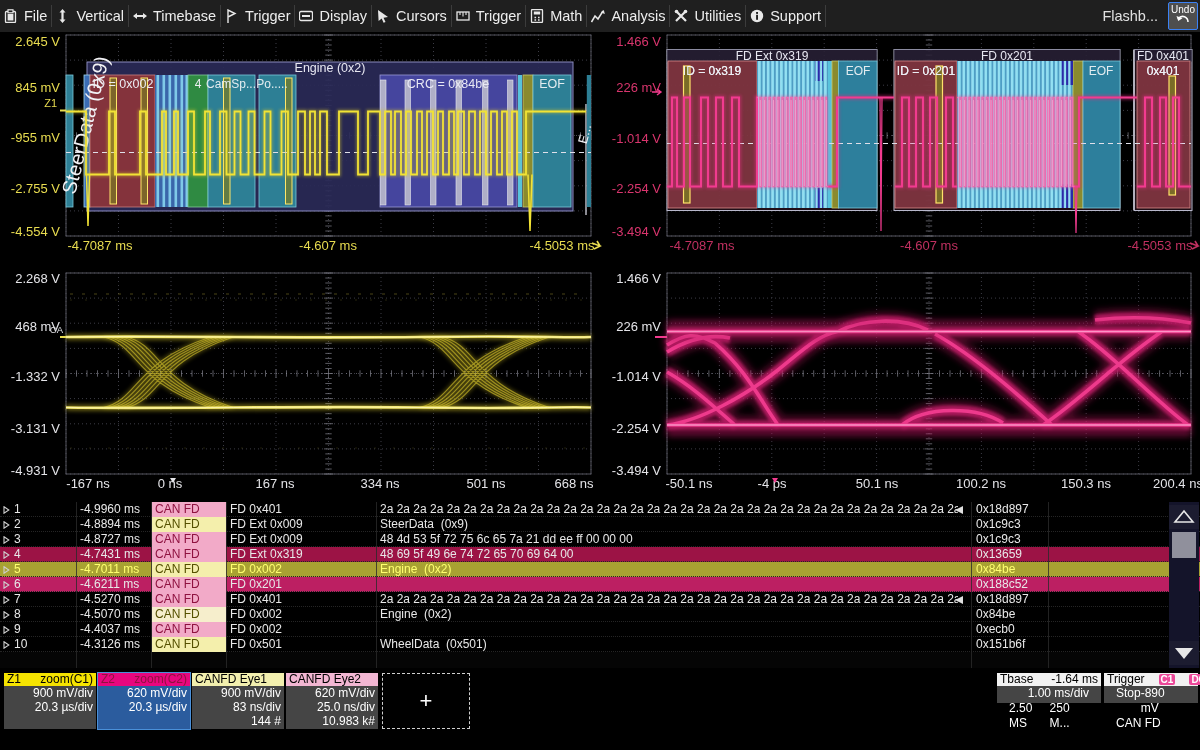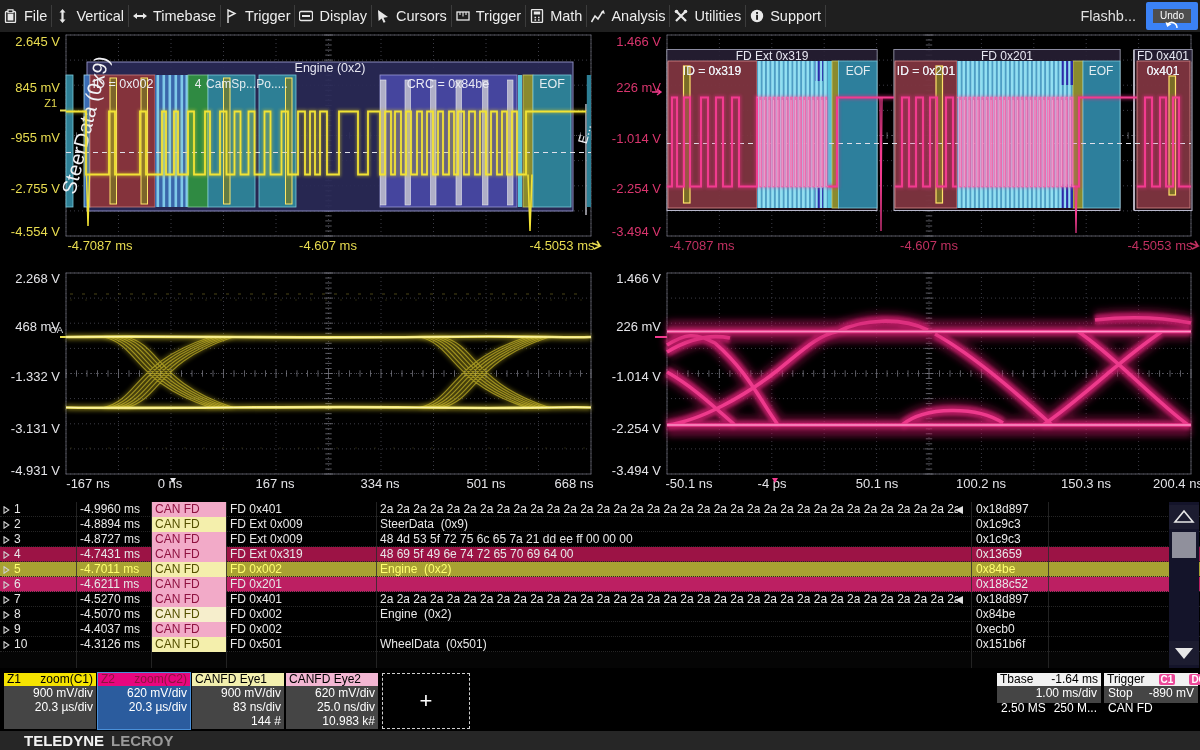--- a/index.html
+++ b/index.html
@@ -1,20 +1,20 @@
 <!DOCTYPE html>
 <html><head><meta charset="utf-8"><style>
 *{margin:0;padding:0;box-sizing:border-box}
 html,body{width:1200px;height:750px;background:#000;overflow:hidden;font-family:"Liberation Sans",sans-serif}
 #stage{position:relative;width:1200px;height:750px;background:#000}
 #menubar{position:absolute;left:0;top:0;width:1200px;height:32px;background:#1f1f1f;display:flex;align-items:center;color:#ededed;font-size:14.5px;z-index:5}
 .mitem{display:flex;align-items:center;padding:0 4px;height:32px}
 .msep{width:1px;height:22px;background:#3c3c3c}
 #flashb{margin-left:auto;margin-right:10px;color:#e0e0e0}
-#undo{width:52px;height:28px;background:#4e4e4e;border:7px solid #3b82f6;border-radius:2px;margin-right:2px;font-size:10px;text-align:center;color:#fff;padding-top:1px}
+#undo{width:30px;height:28px;background:#4e4e4e;border:1px solid #3b82f6;border-radius:2px;margin-right:2px;font-size:10px;text-align:center;color:#fff;padding-top:1px}
 #wavearea{position:absolute;left:0;top:0;width:1200px;height:502px;background:#000}
 #table{position:absolute;left:0;top:502px;width:1200px;height:166px;background:#050505;font-size:12px;color:#e8e8e8}
 .thead{position:relative;height:15px;background:#1b1b1b;font-weight:bold;border-bottom:1px solid #444}
 .thead .c{position:absolute;top:0;line-height:15px}
 .trow{position:relative;height:15px;line-height:15px;border-bottom:1px dotted #252525;background:#000}
 .trow .c{position:absolute;top:0;white-space:nowrap}
 .ci{left:14px}.ct{left:80px}.cm{left:230px}.cd{left:380px;max-width:578px;overflow:hidden}.cc{left:976px}
 .tri{position:absolute;left:3px;top:3.5px}
 .pcell{position:absolute;left:152px;top:0px;width:74px;height:15px;color:#8f1240;padding-left:3px}
 .cellp{background:#f2aac8}.celly{background:#f4efac;color:#555000}.celly2{background:#f6eecc;color:#555000}
@@ -29,21 +29,21 @@
 #botbar{position:absolute;left:0;top:668px;width:1200px;height:63px;background:#000}
 .dbox{position:absolute;top:5px;width:92px;height:56px;background:#454545}
 .dhdr{height:13px;font-size:12px;color:#000;display:flex;justify-content:space-between;padding:0 3px;line-height:13px}
 .dbody{padding-right:3px}
 .bl{font-size:12px;color:#fff;text-align:right;line-height:14px}
 .selbody{background:#2b5c9e;height:43px}
 .selbox{outline:1.5px solid #4a90d9}
 #plusbox{position:absolute;left:382px;top:5px;width:88px;height:56px;border:1.5px dashed #d0d0d0;color:#fff;font-size:22px;display:flex;align-items:center;justify-content:center;background:#000}
 .rbox{position:absolute;top:5px;height:30px;background:#454545;font-size:12px}
 .rhdr{height:13px;background:#f2f2f2;color:#000;display:flex;justify-content:space-between;padding:0 3px;line-height:13px}
-.rline{display:flex;justify-content:space-between;padding:0 4px;color:#fff;line-height:15px}
+.rline{display:flex;justify-content:space-between;padding:0 12px;color:#fff;line-height:15px}
 .badge{background:#ec4899;color:#fff;font-size:10px;padding:0 2px;margin-left:14px;border-radius:2px;font-weight:bold}
 #logobar{position:absolute;left:0;top:731px;width:1200px;height:19px;background:#262626;font-size:15px;padding-left:24px;display:flex;align-items:center}
 </style></head>
 <body>
 <div id="stage">
 <div id="wavearea">
       <svg width="1200" height="502" viewBox="0 0 1200 502" style="position:absolute;left:0;top:0" font-family="Liberation Sans, sans-serif">
 <defs>
 <filter id="blur1" x="-20%" y="-20%" width="140%" height="140%">
             <feGaussianBlur stdDeviation="1.6"></feGaussianBlur>
@@ -763,16 +763,12 @@
         </div>
         <div class="rline">
           <span>Stop</span>
           <span>-890 mV</span>
         </div>
         <div class="rline">
           <span>CAN FD</span>
         </div>
       </div>
     </div>
-<div id="logobar">
-      <span style="font-weight:bold;color:#f2f2f2">TELEDYNE</span>
-      <span style="color:#9a9a9a;font-weight:bold;margin-left:7px">LECROY</span>
-    </div>
 </div>
 </body></html>

